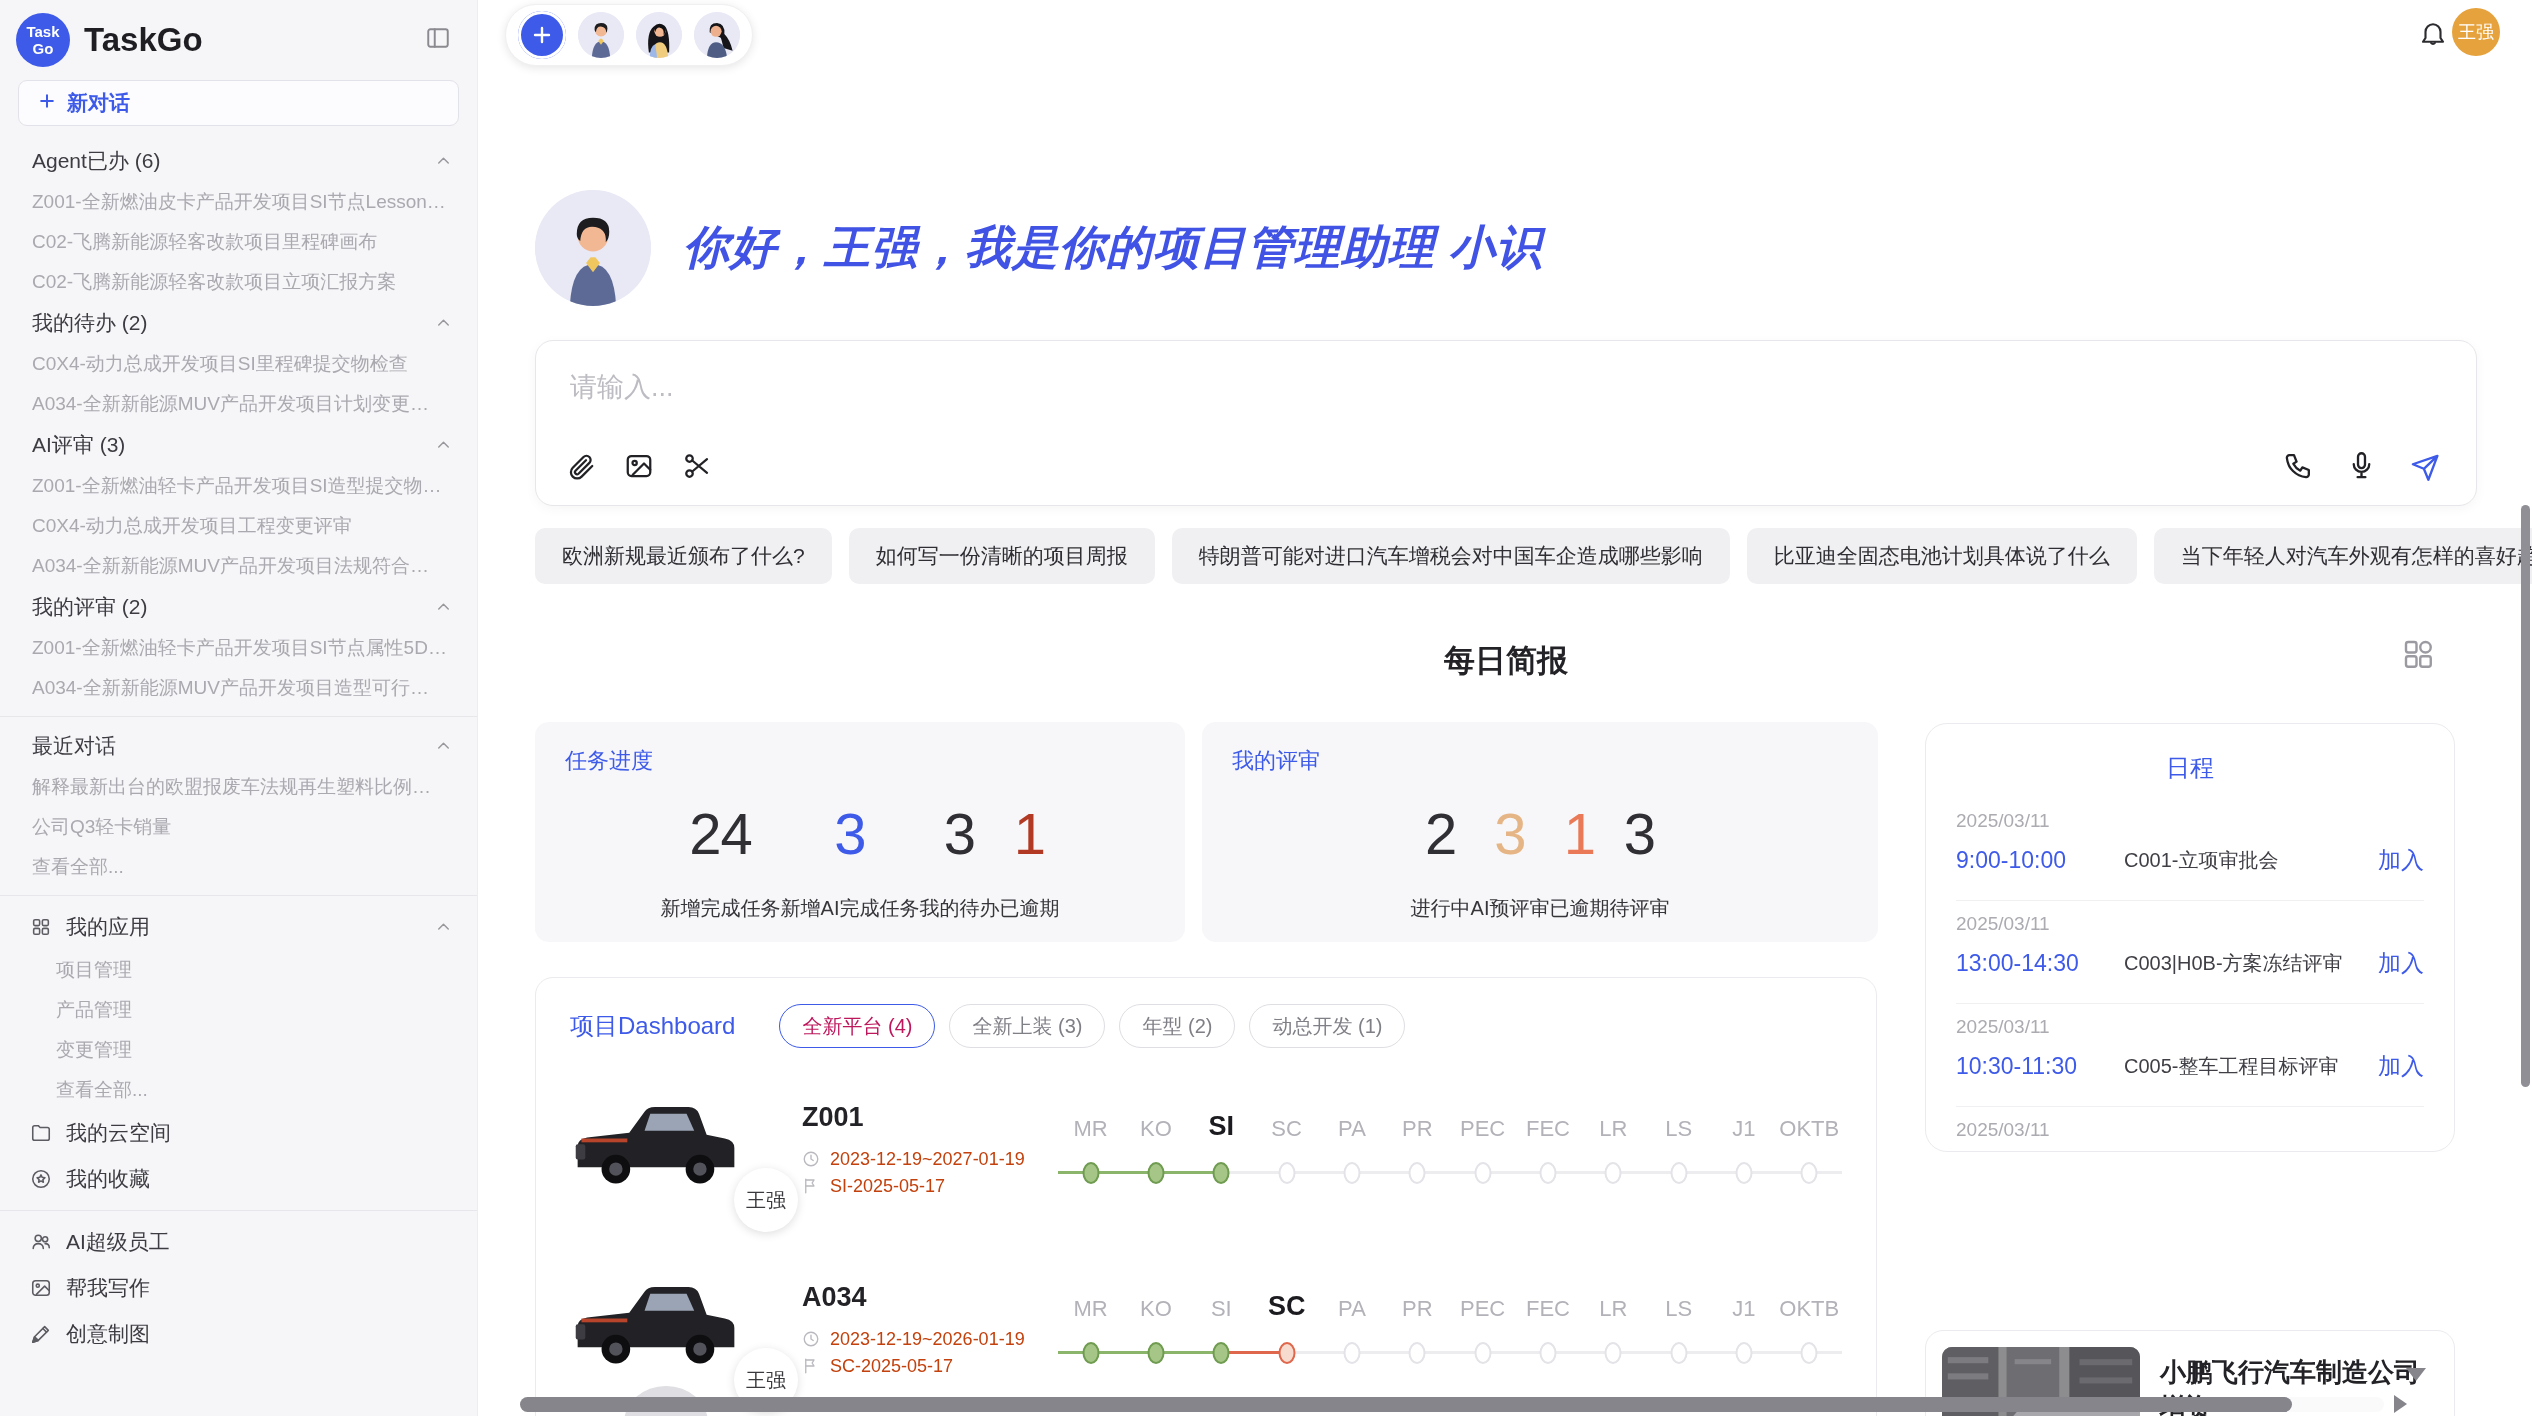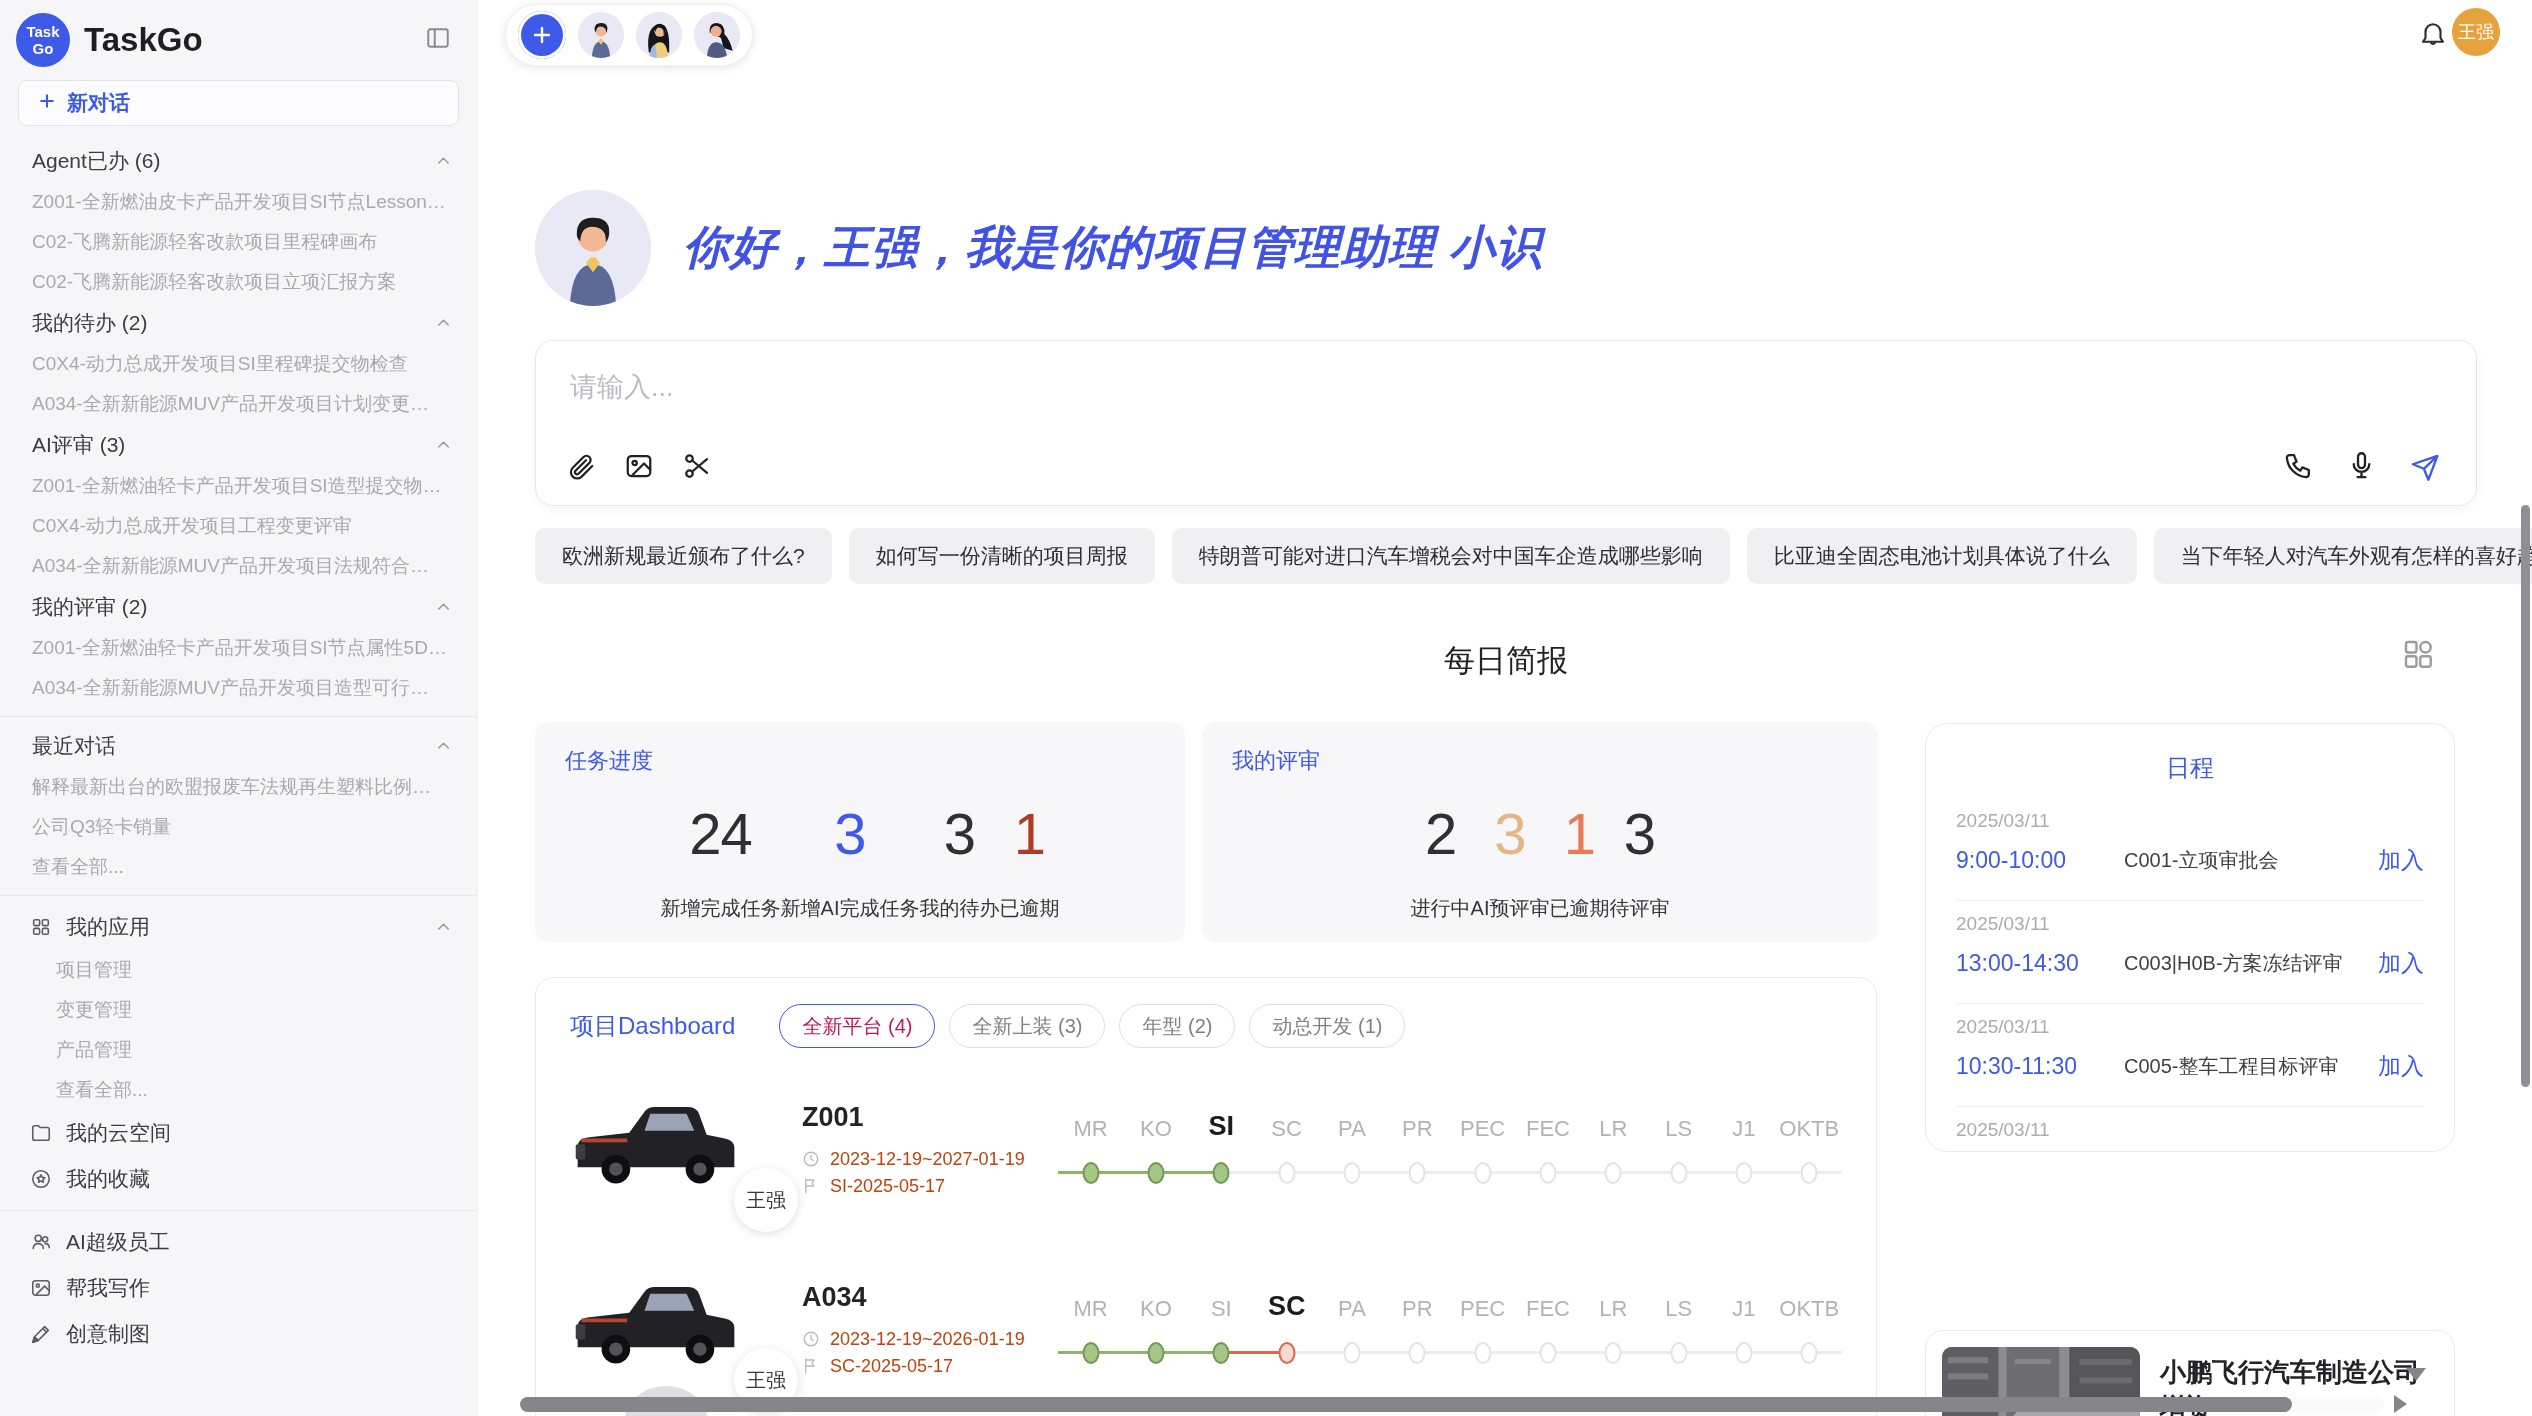--- a/index.html
+++ b/index.html
@@ -50,21 +50,21 @@
   .input-card textarea::placeholder { color:#bcbcc2; }
   .input-icons-left { position:absolute; left:30px; bottom:20px; display:flex; gap:28px; color:#222226; }
   .input-icons-left .ic { width:30px; height:30px; stroke-width:1.8; cursor:pointer; }
   .input-icons-right { position:absolute; right:36px; bottom:20px; display:flex; gap:32px; align-items:center; color:#222226; }
   .input-icons-right .ic { width:31px; height:31px; stroke-width:1.8; cursor:pointer; }
   .send-ic { color:#3d5ae8; display:flex; }
 
   .chips { position:absolute; left:57px; top:528px; width:1942px; display:flex; gap:17px; }
   .chip { height:56px; display:flex; align-items:center; padding:0 27px; background:#f0f0f3; border-radius:10px; font-size:21px; color:#2e2e33; white-space:nowrap; cursor:pointer; }
 
-  .brief-title { position:absolute; left:57px; top:640px; width:1942px; text-align:center; font-size:31px; font-weight:400; color:#232327; }
+  .brief-title { position:absolute; left:57px; top:640px; width:1942px; text-align:center; font-size:31px; font-weight:700; color:#232327; }
   .brief-grid { position:absolute; right:96px; top:636px; color:#9a9aa0; cursor:pointer; }
   .brief-grid .ic { width:36px; height:36px; stroke-width:1.6; }
 
   .stat-cards { position:absolute; left:57px; top:722px; display:flex; gap:17px; }
   .stat-card { height:220px; background:#f7f7f9; border-radius:14px; padding:24px 30px; }
   .stat-card:first-child { width:650px; } .stat-card:last-child { width:676px; }
   .sc-title { font-size:22px; color:#3d5ae8; }
   .sc-stats { display:flex; justify-content:center; padding:0 28px; margin-top:24px; }
   .stat { display:flex; flex-direction:column; align-items:center; gap:28px; }
   .stat .v { font-size:58px; font-weight:500; letter-spacing:-1px; }
@@ -221,22 +221,22 @@
       </span>
       <span class="t">我的应用</span>
       <span class="chev">
           <svg class="ic" viewBox="0 0 24 24">
             <path d="M6 14l6-6 6 6"></path>
           </svg>
         </span>
     </div>
     <div id="app-items">
         <div class="side-item sub">项目管理</div>
+        <div class="side-item sub">产品管理</div>
         <div class="side-item sub">变更管理</div>
-        <div class="side-item sub">产品管理</div>
       </div>
     <div class="side-item sub">查看全部...</div>
 
     <div class="side-row">
       <span class="row-ic">
         <svg class="ic" viewBox="0 0 24 24">
             <path d="M3 18V6a2 2 0 0 1 2-2h4l2 2h8a2 2 0 0 1 2 2v10a2 2 0 0 1-2 2H5a2 2 0 0 1-2-2z"></path>
           </svg>
       </span>
       <span class="t">我的云空间</span>

